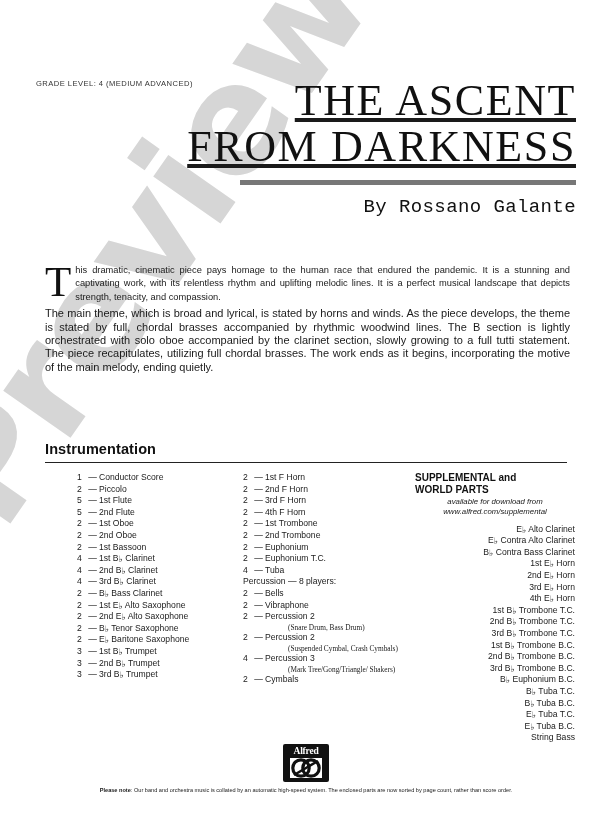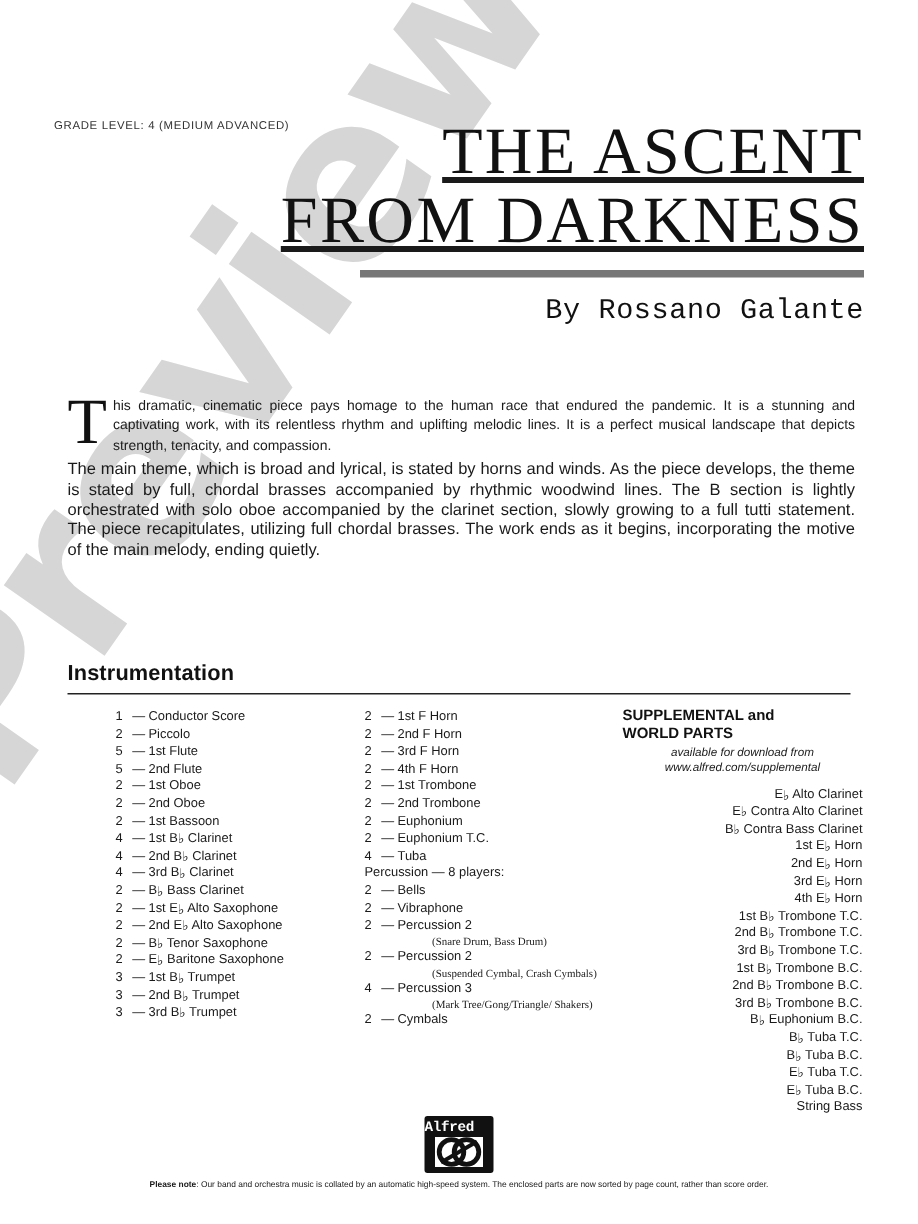--- a/index.html
+++ b/index.html
@@ -228,27 +228,27 @@
     width: 46px;
     height: 38px;
     background: #111;
     border-radius: 2px;
     position: relative;
     overflow: hidden;
   }
   #logo-wordmark {
     position: absolute;
     left: 0; top: 1.5px;
-    width: 28px;
+    width: 46px;
     text-align: center;
     color: #fff;
     font-size: 9.5px;
     font-weight: 700;
     letter-spacing: -0.2px;
-    font-family: Liberation Mono, monospace;
+    font-family: Liberation Serif, serif;
   }
   #logo-symbol {
     position: absolute;
     left: 7px;
     top: 14px;
     width: 32px;
     height: 20px;
   }
 
   

